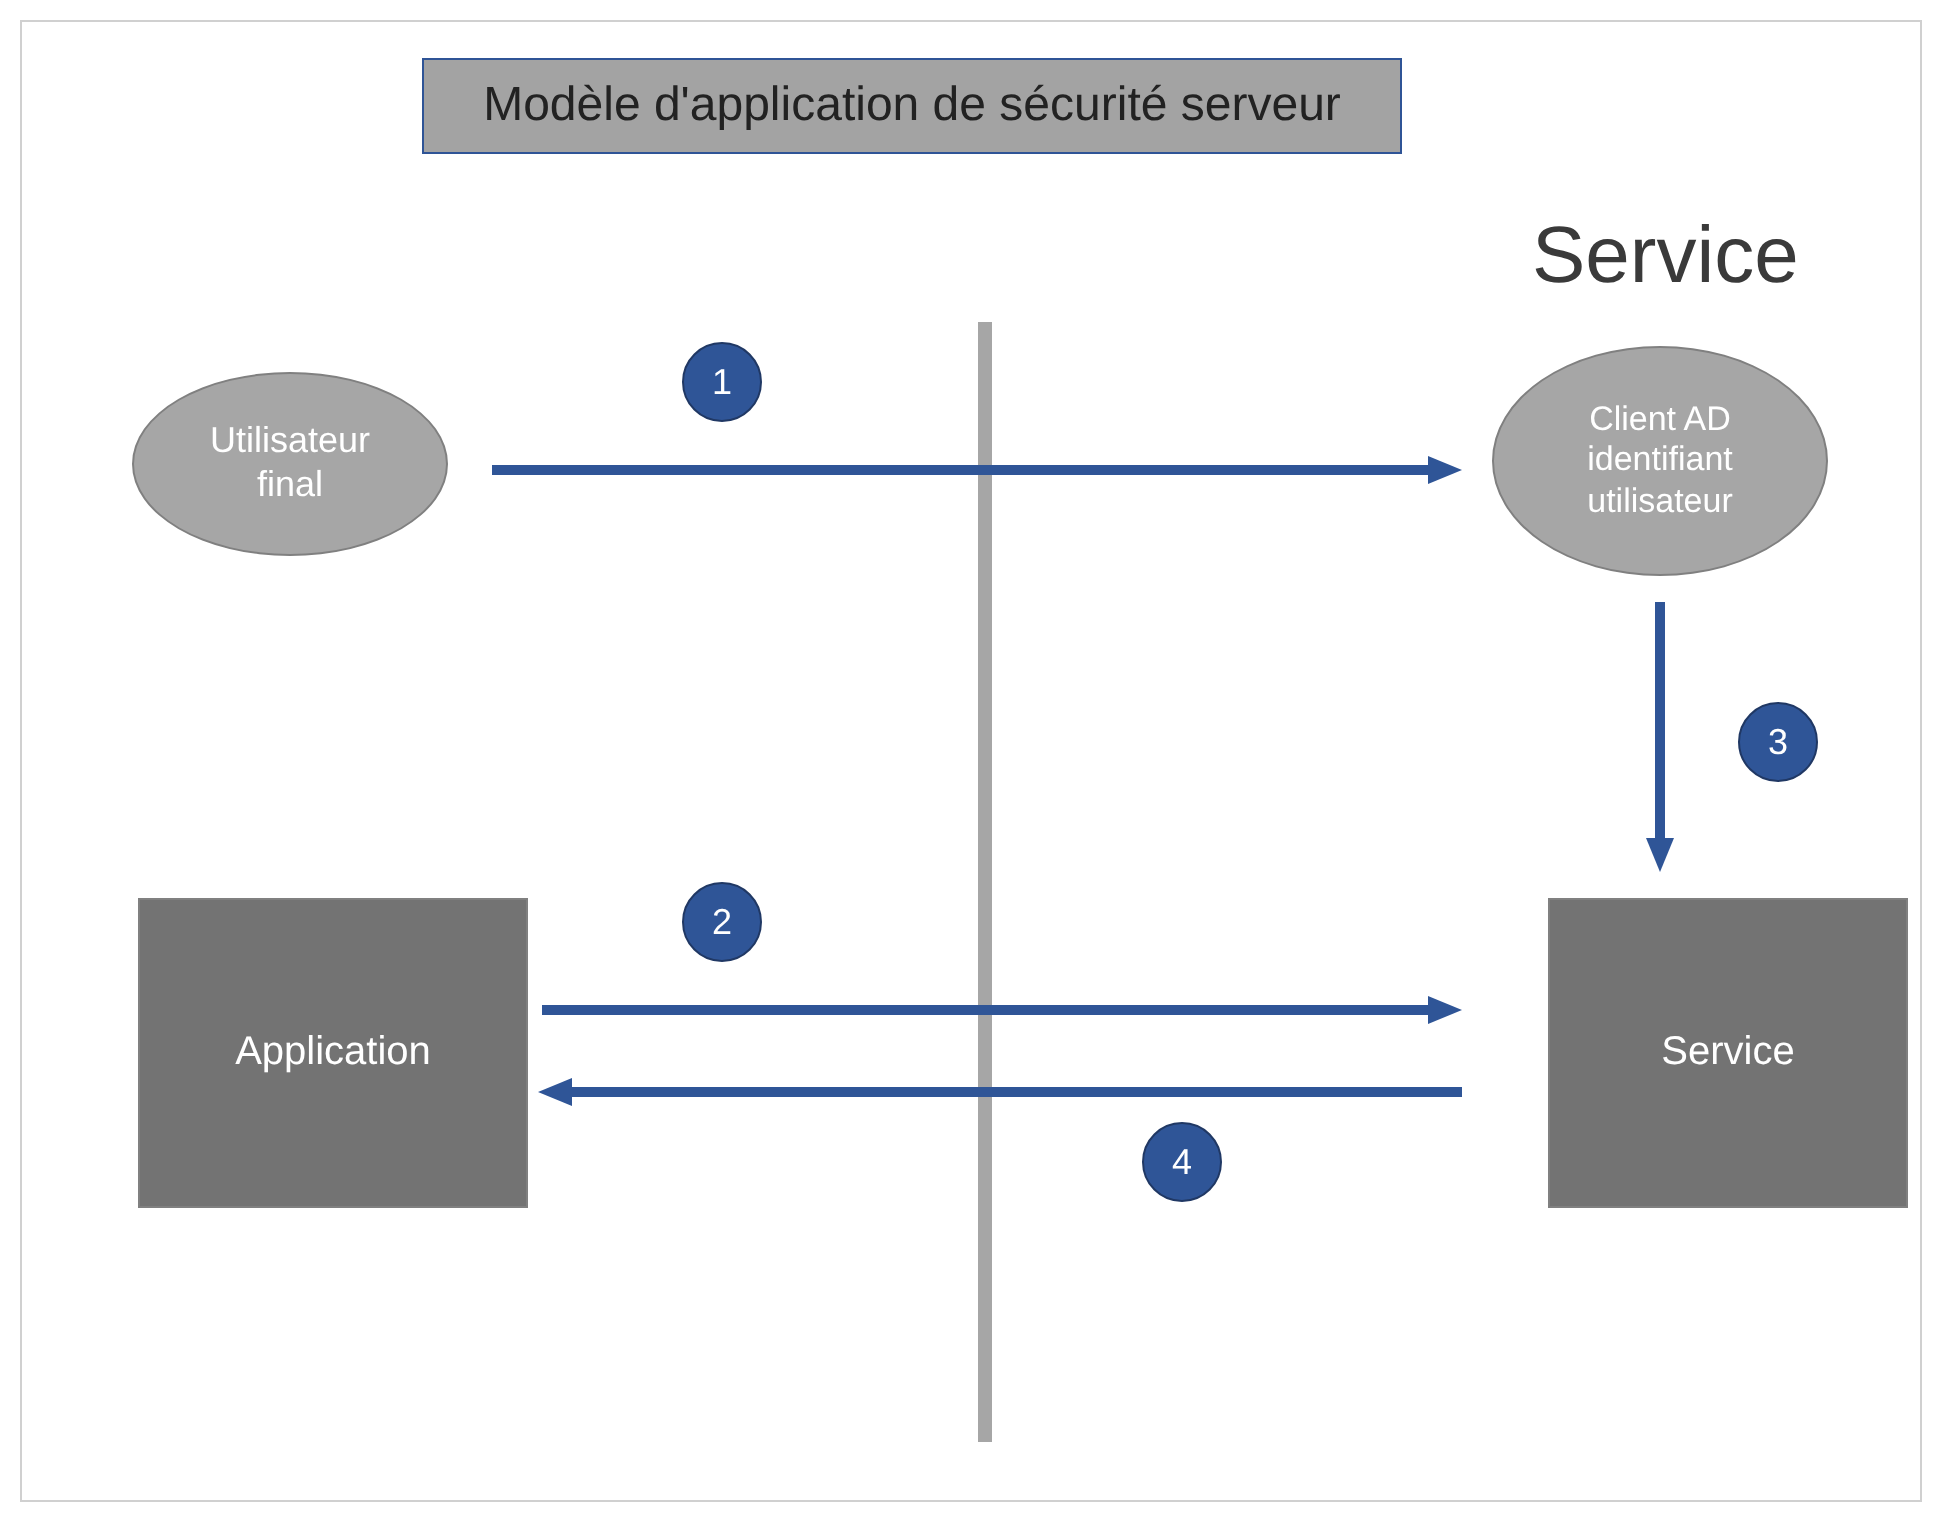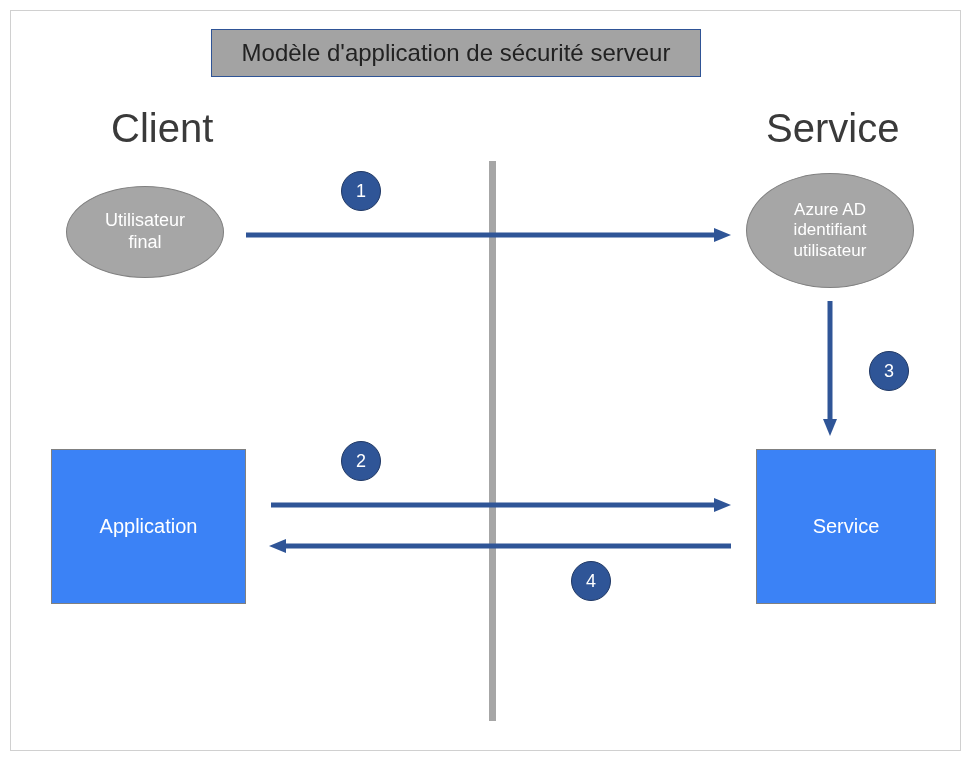--- a/index.html
+++ b/index.html
@@ -50,28 +50,29 @@
     justify-content: center;
     text-align: center;
     color: #fff;
     font-size: 18px;
     line-height: 1.2;
   }
   .ellipse.user { left: 55px; top: 175px; width: 158px; height: 92px; }
   .ellipse.azure { left: 735px; top: 162px; width: 168px; height: 115px; font-size: 17px; }
   .box {
     position: absolute;
-    background: #3b82f6;
+    background: #737373;
     border: 1px solid #808080;
     display: flex;
     align-items: center;
     justify-content: center;
     color: #fff;
     font-size: 20px;
     text-align: right;
+    margin-left: 18px;
   }
   .box.app { left: 40px; top: 438px; width: 195px; height: 155px; }
   .box.svc { left: 745px; top: 438px; width: 180px; height: 155px; }
   .badge {
     position: absolute;
     width: 40px;
     height: 40px;
     border-radius: 50%;
     background: #2f5597;
     border: 1px solid #203864;
@@ -101,30 +102,29 @@
 </style>
 </head>
 <body>
 
 <div class="frame">
 
   <div class="title-box">
     <span>Modèle d'application de sécurité serveur</span>
   </div>
 
-  <div class="heading client">Client</div>
   <div class="heading service">Service</div>
 
   <div class="ellipse user">
     <span style="white-space:pre-line">Utilisateur
 final</span>
   </div>
 
   <div class="ellipse azure">
-    <span style="white-space:pre-line">Azure AD
+    <span style="white-space:pre-line">Client AD
 identifiant
 utilisateur</span>
   </div>
 
   <div class="box app">
     <span>Application</span>
   </div>
 
   <div class="box svc">
     <span>Service</span>

